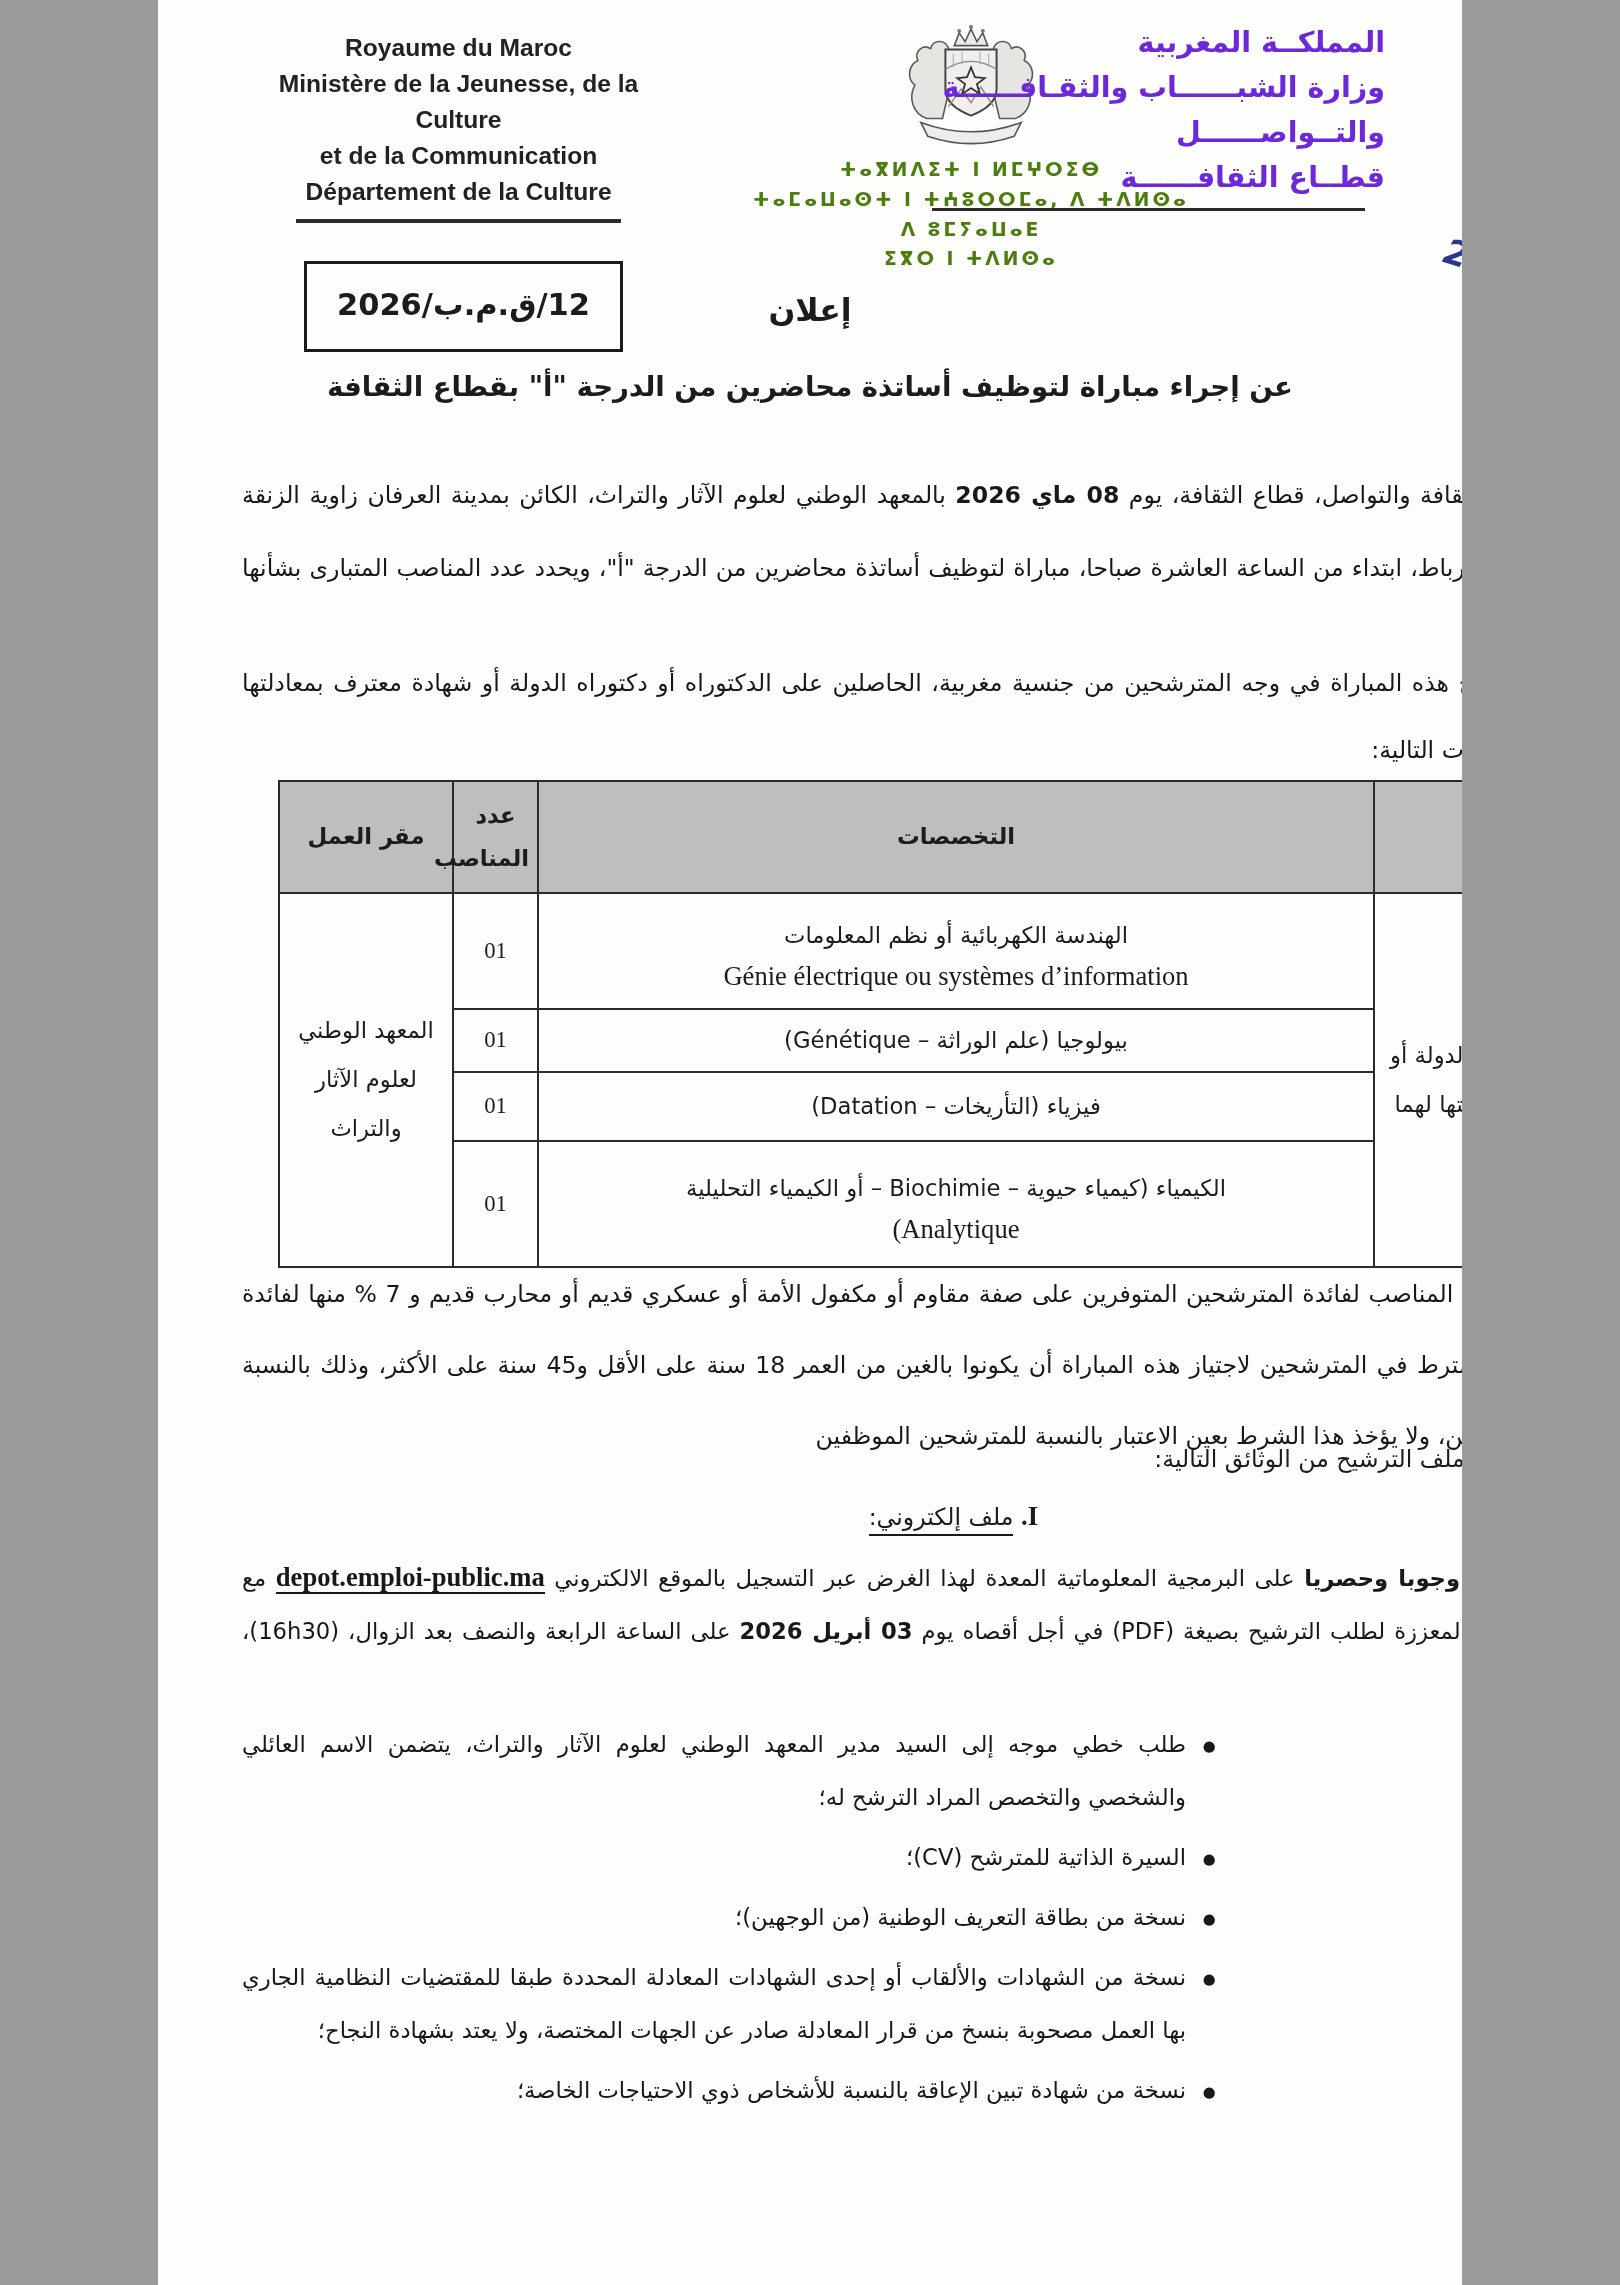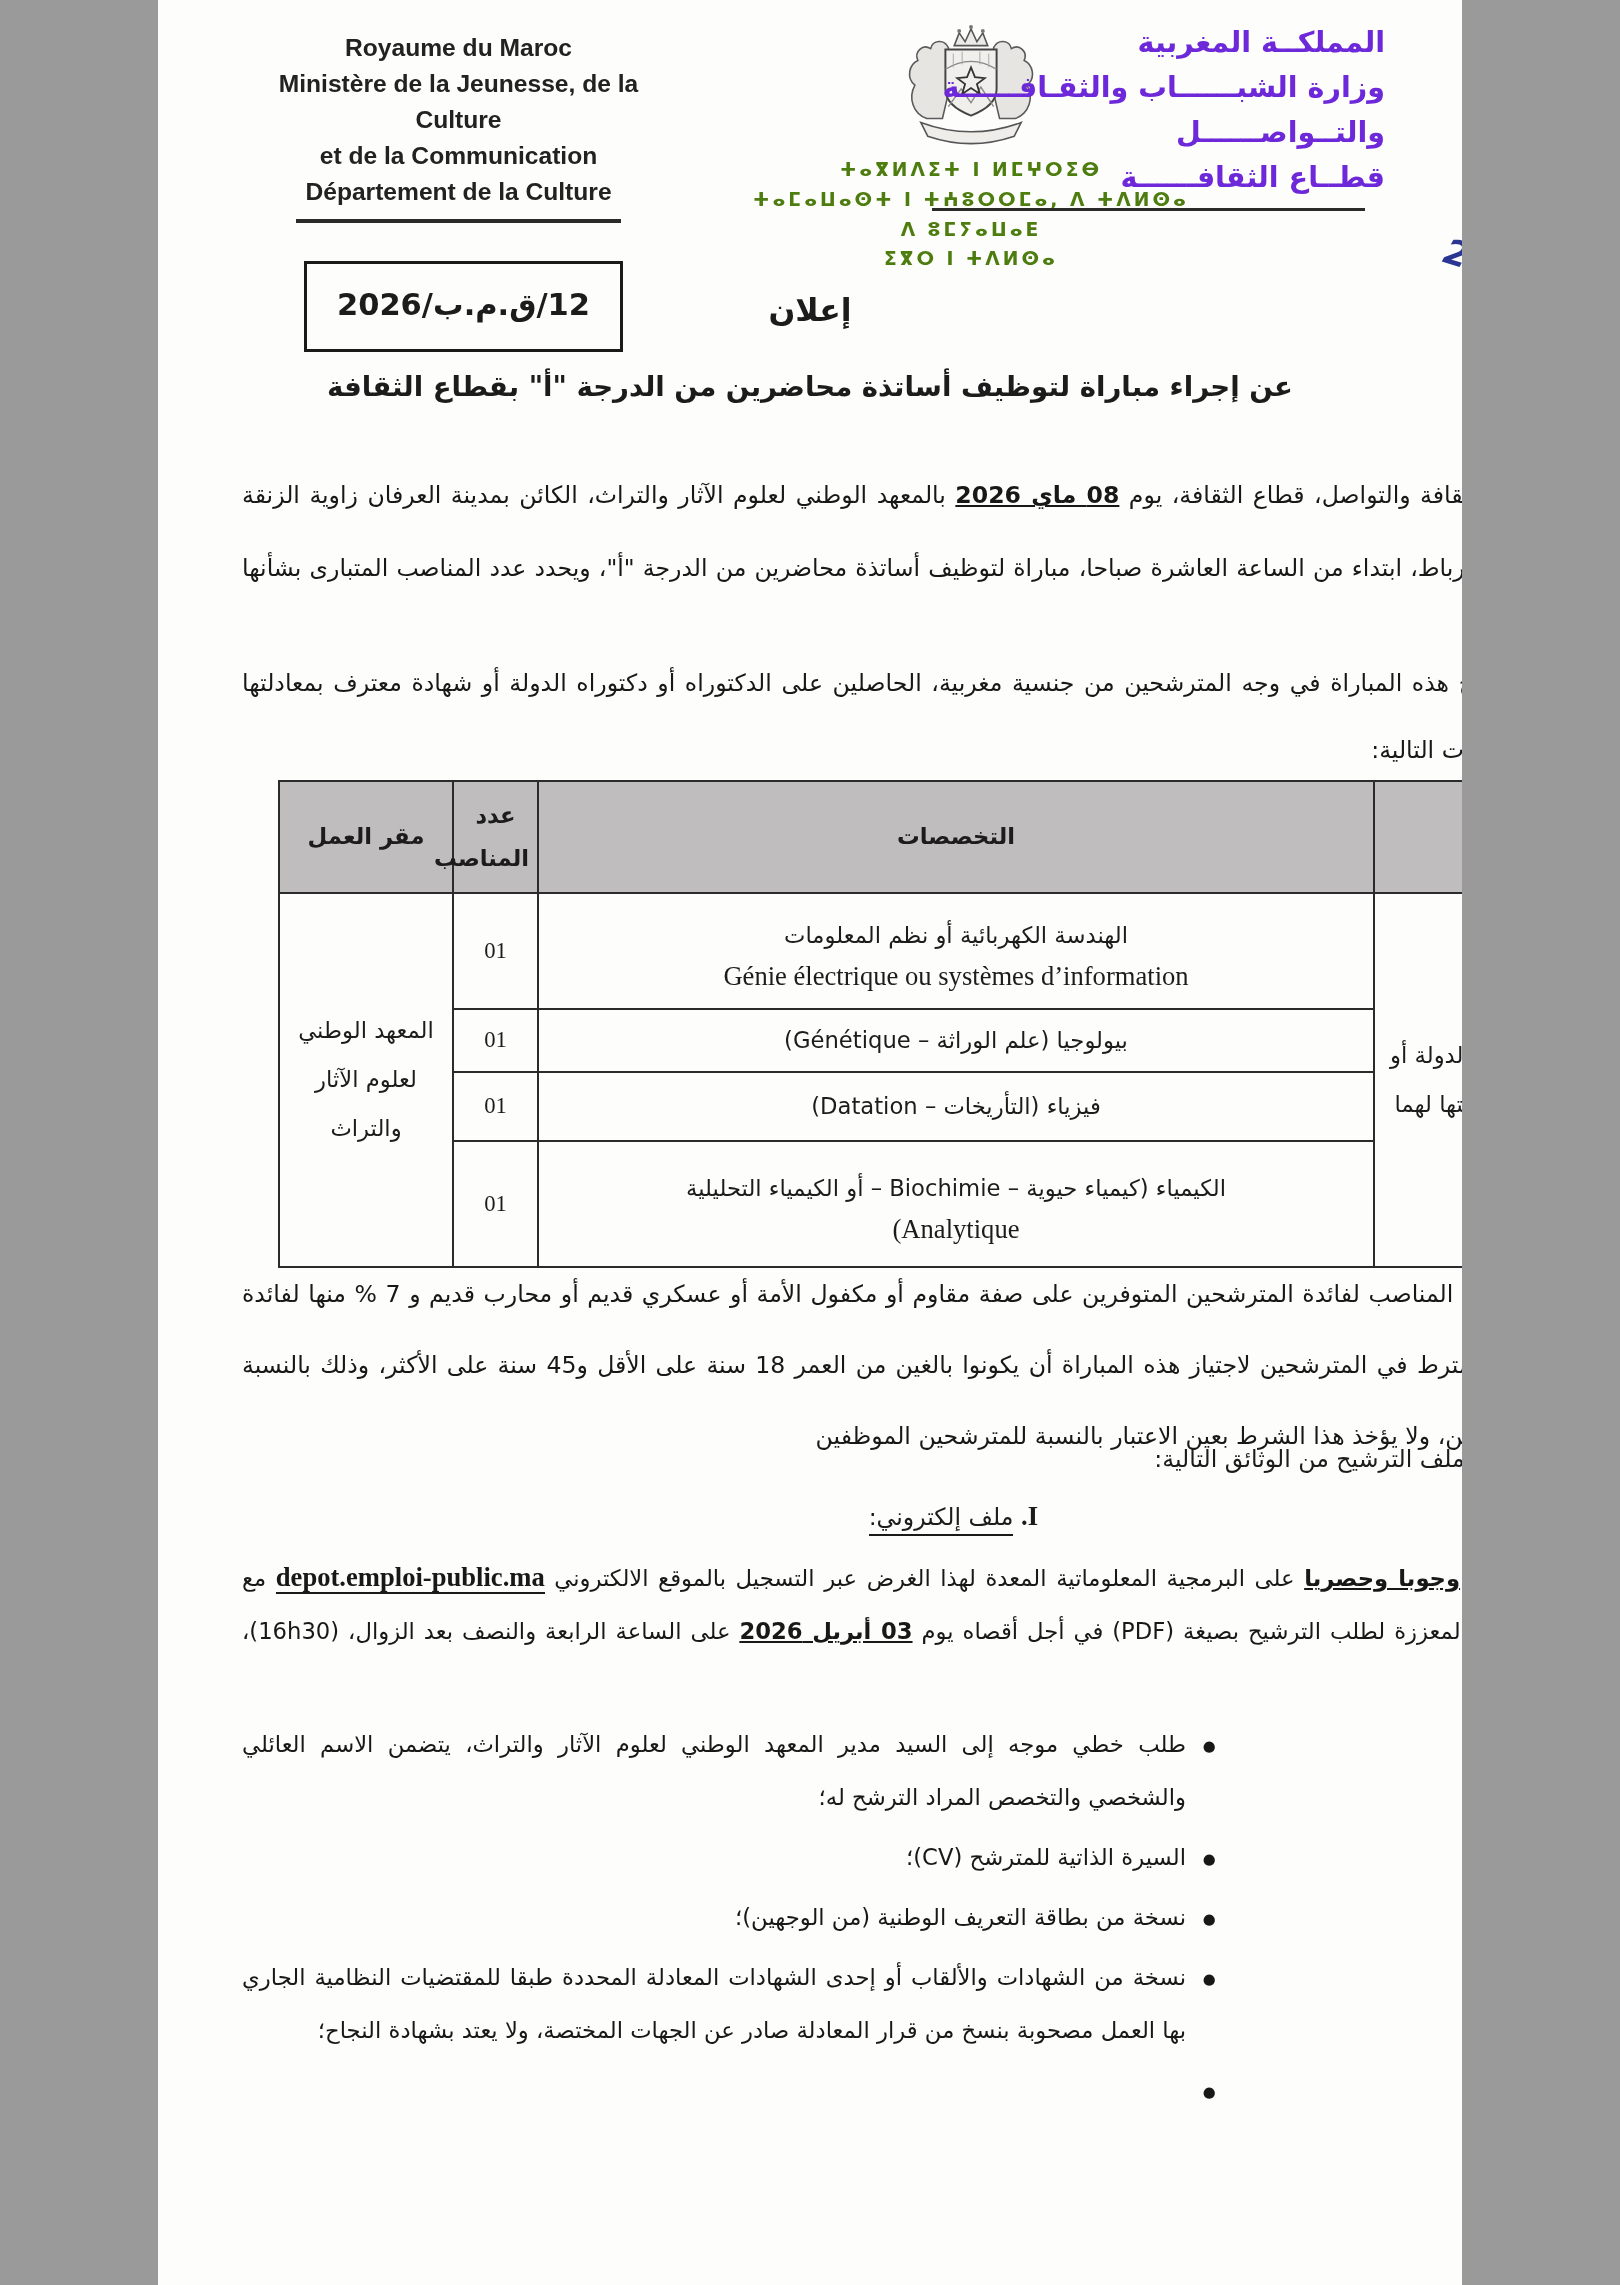--- a/index.html
+++ b/index.html
@@ -27,21 +27,21 @@
   .subtitle{position:absolute;left:0;right:0;top:370px;text-align:center;direction:rtl;
             font-size:27.6px;font-weight:bold;}
 
   
   .par{position:absolute;left:84px;width:1455px;direction:rtl;text-align:justify;
        font-size:23.6px;color:#181818;}
   .p1{top:459px;line-height:73px;}
   .p2{top:650px;line-height:67px;}
   .p3{top:1259px;line-height:71px;}
   .lead{font-weight:bold;border-bottom:6px solid #4d7c0f;padding-bottom:2px;}
-  .b{font-weight:bold;text-decoration:underline;}
+  .b{font-weight:bold;}
 
   
   table.grid{position:absolute;left:120px;top:780px;width:1399px;border-collapse:collapse;
              direction:rtl;table-layout:fixed;}
   table.grid th,table.grid td{border:2.5px solid #2b2b2b;text-align:center;vertical-align:middle;
              font-size:22.7px;padding:3.9px 7.9px;}
   table.grid th{background:#bfbdbd;font-weight:bold;height:102px;line-height:39px;}
   .cell-ar{line-height:51px;}
   .latin{font-family:"Liberation Serif",serif;font-size:26.6px;direction:ltr;}
   .count{font-family:"Liberation Serif",serif;font-size:25.6px;}
@@ -188,17 +188,17 @@
 
   <div class="par p4">
     <span>تودع ملفات الترشيح </span><span class="b">وجوبا وحصريا</span><span> على البرمجية المعلوماتية المعدة لهذا الغرض عبر التسجيل بالموقع الالكتروني </span><span class="link">depot.emploi-public.ma</span><span> مع تحميل الوثائق المرقمنة المعززة لطلب الترشيح بصيغة (PDF) في أجل أقصاه يوم </span><span class="b">03 أبريل 2026</span><span> على الساعة الرابعة والنصف بعد الزوال، (16h30)، ويتضمن:</span>
   </div>
 
   <ul class="docs">
     <li><span class="dot">●</span><span>طلب خطي موجه إلى السيد مدير المعهد الوطني لعلوم الآثار والتراث، يتضمن الاسم العائلي والشخصي والتخصص المراد الترشح له؛</span></li>
     <li><span class="dot">●</span><span>السيرة الذاتية للمترشح (CV)؛</span></li>
     <li><span class="dot">●</span><span>نسخة من بطاقة التعريف الوطنية (من الوجهين)؛</span></li>
     <li><span class="dot">●</span><span>نسخة من الشهادات والألقاب أو إحدى الشهادات المعادلة المحددة طبقا للمقتضيات النظامية الجاري بها العمل مصحوبة بنسخ من قرار المعادلة صادر عن الجهات المختصة، ولا يعتد بشهادة النجاح؛</span></li>
-    <li><span class="dot">●</span></li>
+    <li><span class="dot">●</span><span>نسخة من شهادة تبين الإعاقة بالنسبة للأشخاص ذوي الاحتياجات الخاصة؛</span></li>
   </ul>
 
 </div>
 
 
 </body></html>

